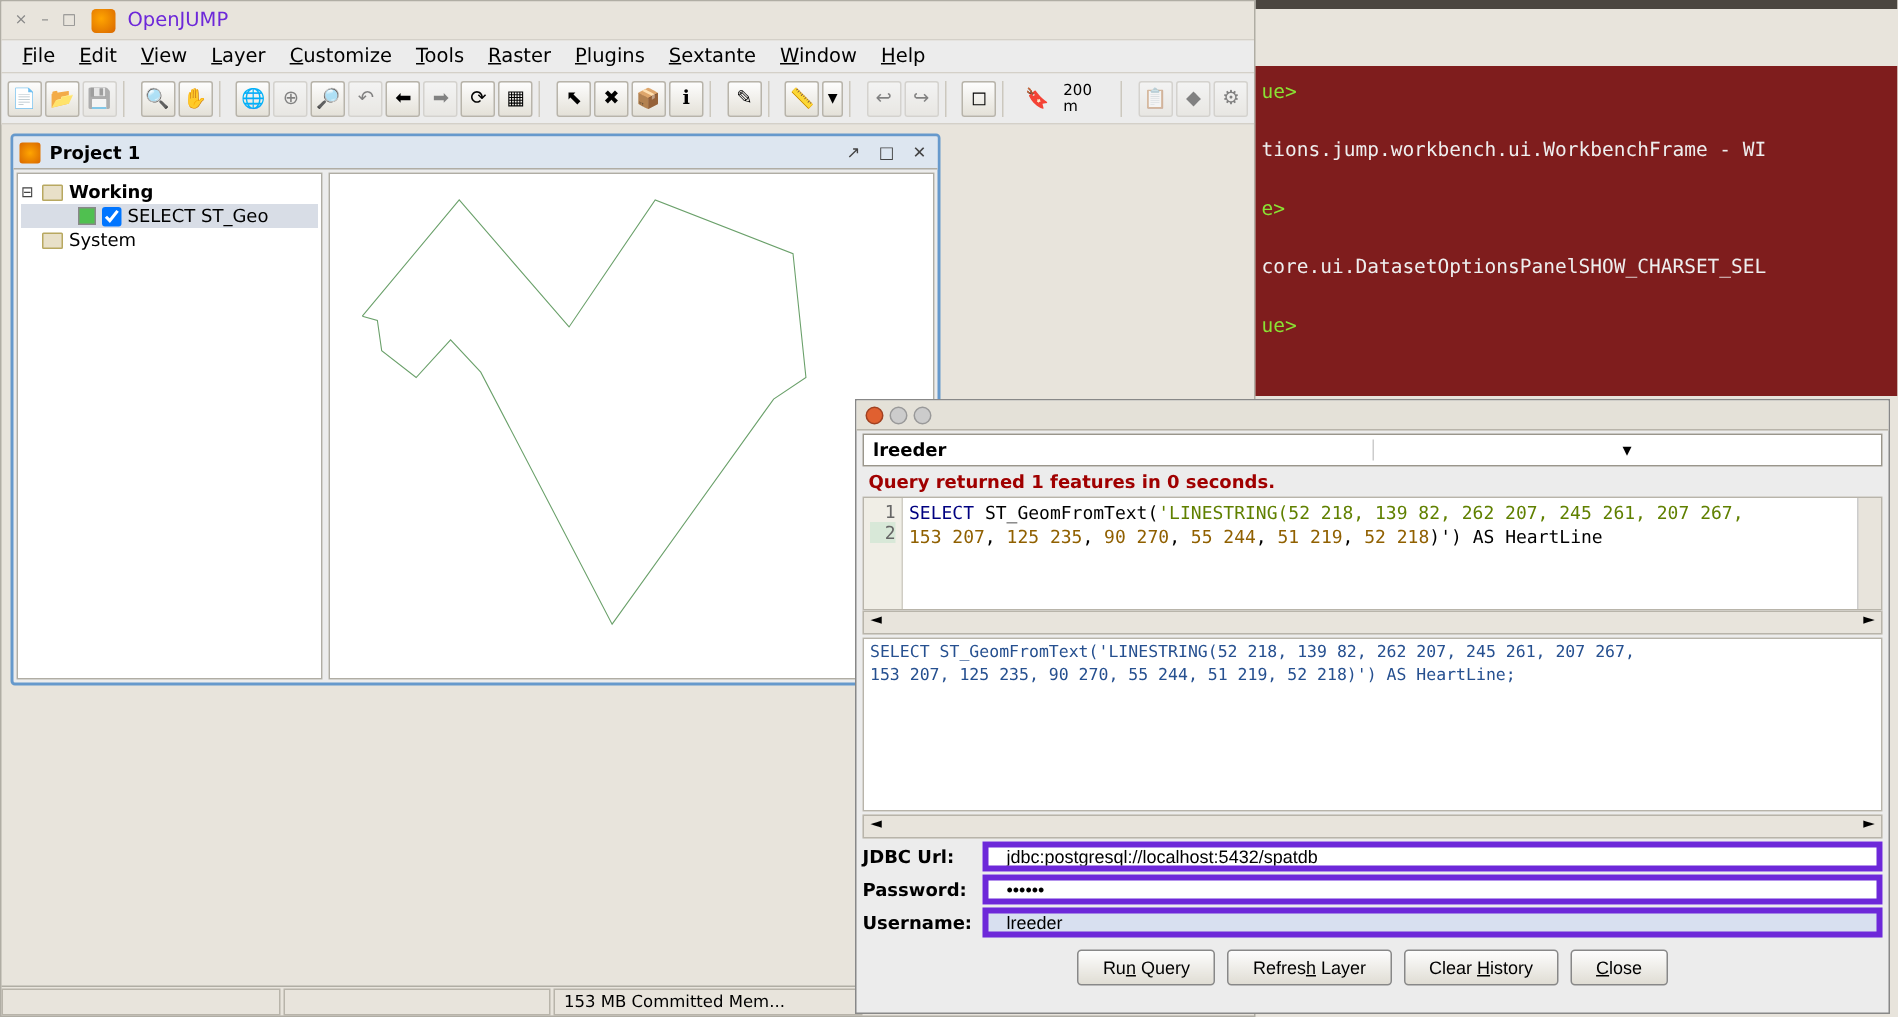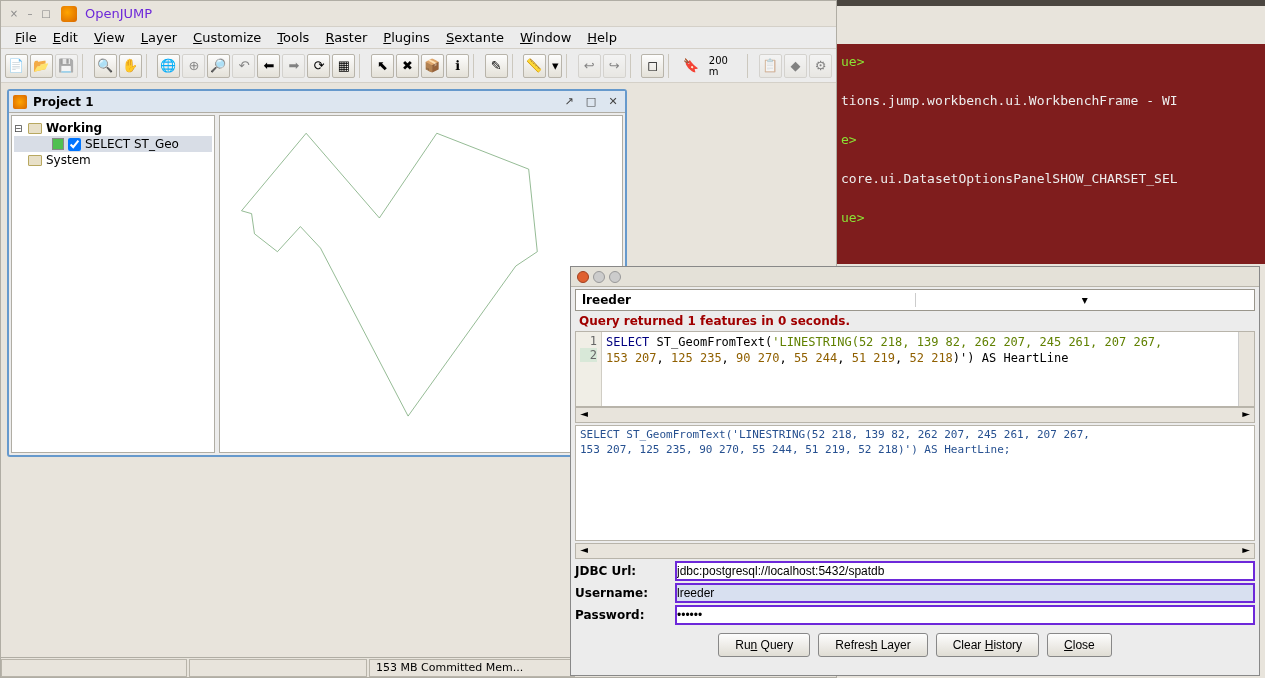--- a/index.html
+++ b/index.html
@@ -50,23 +50,23 @@
     .gutter { width:26px; background:#f0eee6; border-right:1px solid #d0cdc4; text-align:right; padding:2px 4px; color:#666;}
     .gutter .cur { background:#d8e8d8;}
     .sql-text { flex:1; padding:2px 4px; line-height:1.35; white-space:pre-wrap; overflow:hidden;}
     .sql-text .kw{color:#000080;}
     .sql-text .str{color:#608000;}
     .sql-text .num{color:#906000;}
     .hscroll { height:16px; margin:0 4px 2px 4px; border:1px solid #b8b4aa; background:#e8e4dc; display:flex; align-items:center;}
     .hscroll .arrow{width:16px;height:14px;text-align:center;font-size:10px;cursor:pointer;}
     .hscroll .track{flex:1;}
     .history { margin:0 4px 2px 4px; height:116px; border:1px solid #b8b4aa; background:#fff; font-family:"DejaVu Sans Mono",monospace; font-size:11px; padding:2px 4px; color:#265090; line-height:1.35; white-space:pre-wrap; overflow:hidden;}
-    .form-row { display:flex; align-items:center; margin:2px 4px; gap:22px;}
+    .form-row { display:flex; align-items:center; margin:2px 4px; gap:2px;}
     .form-row label{ width:78px; font-weight:bold; font-size:12px; text-align:left;}
-    .form-row input{ flex:1; height:20px; border:2px solid #6d28d9; background:#fff; padding:0 0; font-size:12px;}
+    .form-row input{ flex:1; height:20px; border:4px solid #6d28d9; background:#fff; padding:0 12px; font-size:12px;}
     .btn-row { display:flex; justify-content:center; gap:8px; padding:6px;}
     .btn { padding:4px 16px; border:1px solid #888; background:linear-gradient(#fdfdfd,#e0ddd4); border-radius:3px; font-size:12px; cursor:pointer;}
     .btn u{text-decoration:underline;}
     .vscroll-sm{position:absolute; right:0; top:0; width:16px; bottom:0; background:#e8e4dc; border-left:1px solid #ccc;}
     .ubuntu-menu{position:absolute; top:-2px; left:0; right:0; height:8px; background:#4b4640; color:#ddd; font-size:11px; overflow:hidden;}
   </style>
 </head>
 <body>
 
 <div class="ubuntu-menu"></div>
@@ -221,26 +221,26 @@
     <span class="arrow">◄</span>
     <span class="track"></span>
     <span class="arrow">►</span>
   </div>
 
   <div class="form-row">
     <label>JDBC Url:</label>
     <input type="text" value="jdbc:postgresql://localhost:5432/spatdb" style="">
   </div>
   <div class="form-row">
+    <label>Password:</label>
+    <input type="text" value="••••••" style="">
+  </div>
+  <div class="form-row">
     <label>Username:</label>
     <input type="text" style="background: rgb(216, 224, 240);" value="lreeder">
-  </div>
-  <div class="form-row">
-    <label>Password:</label>
-    <input type="text" value="••••••" style="">
   </div>
 
   <div class="btn-row">
     <button class="btn">Ru<u>n</u> Query</button>
     <button class="btn">Refres<u>h</u> Layer</button>
     <button class="btn">Clear <u>H</u>istory</button>
     <button class="btn"><u>C</u>lose</button>
   </div>
 </div>
 

